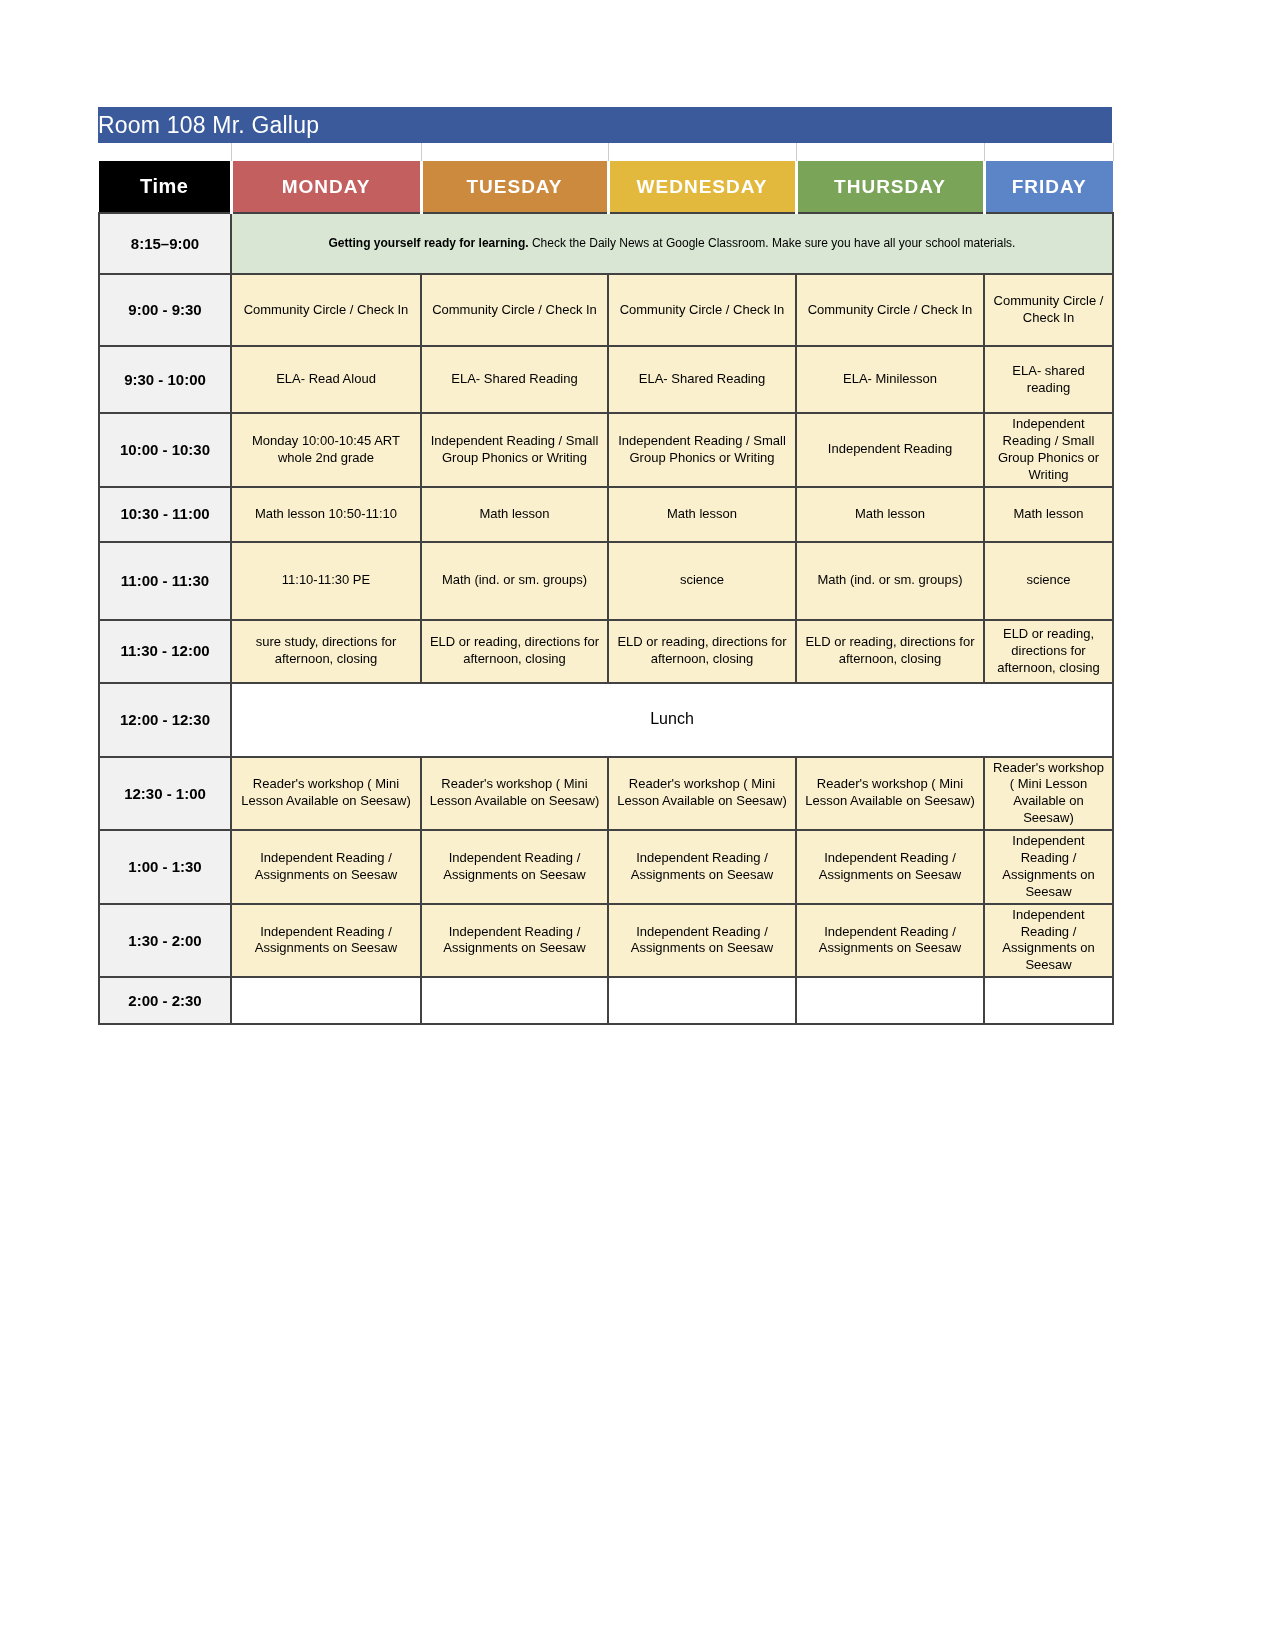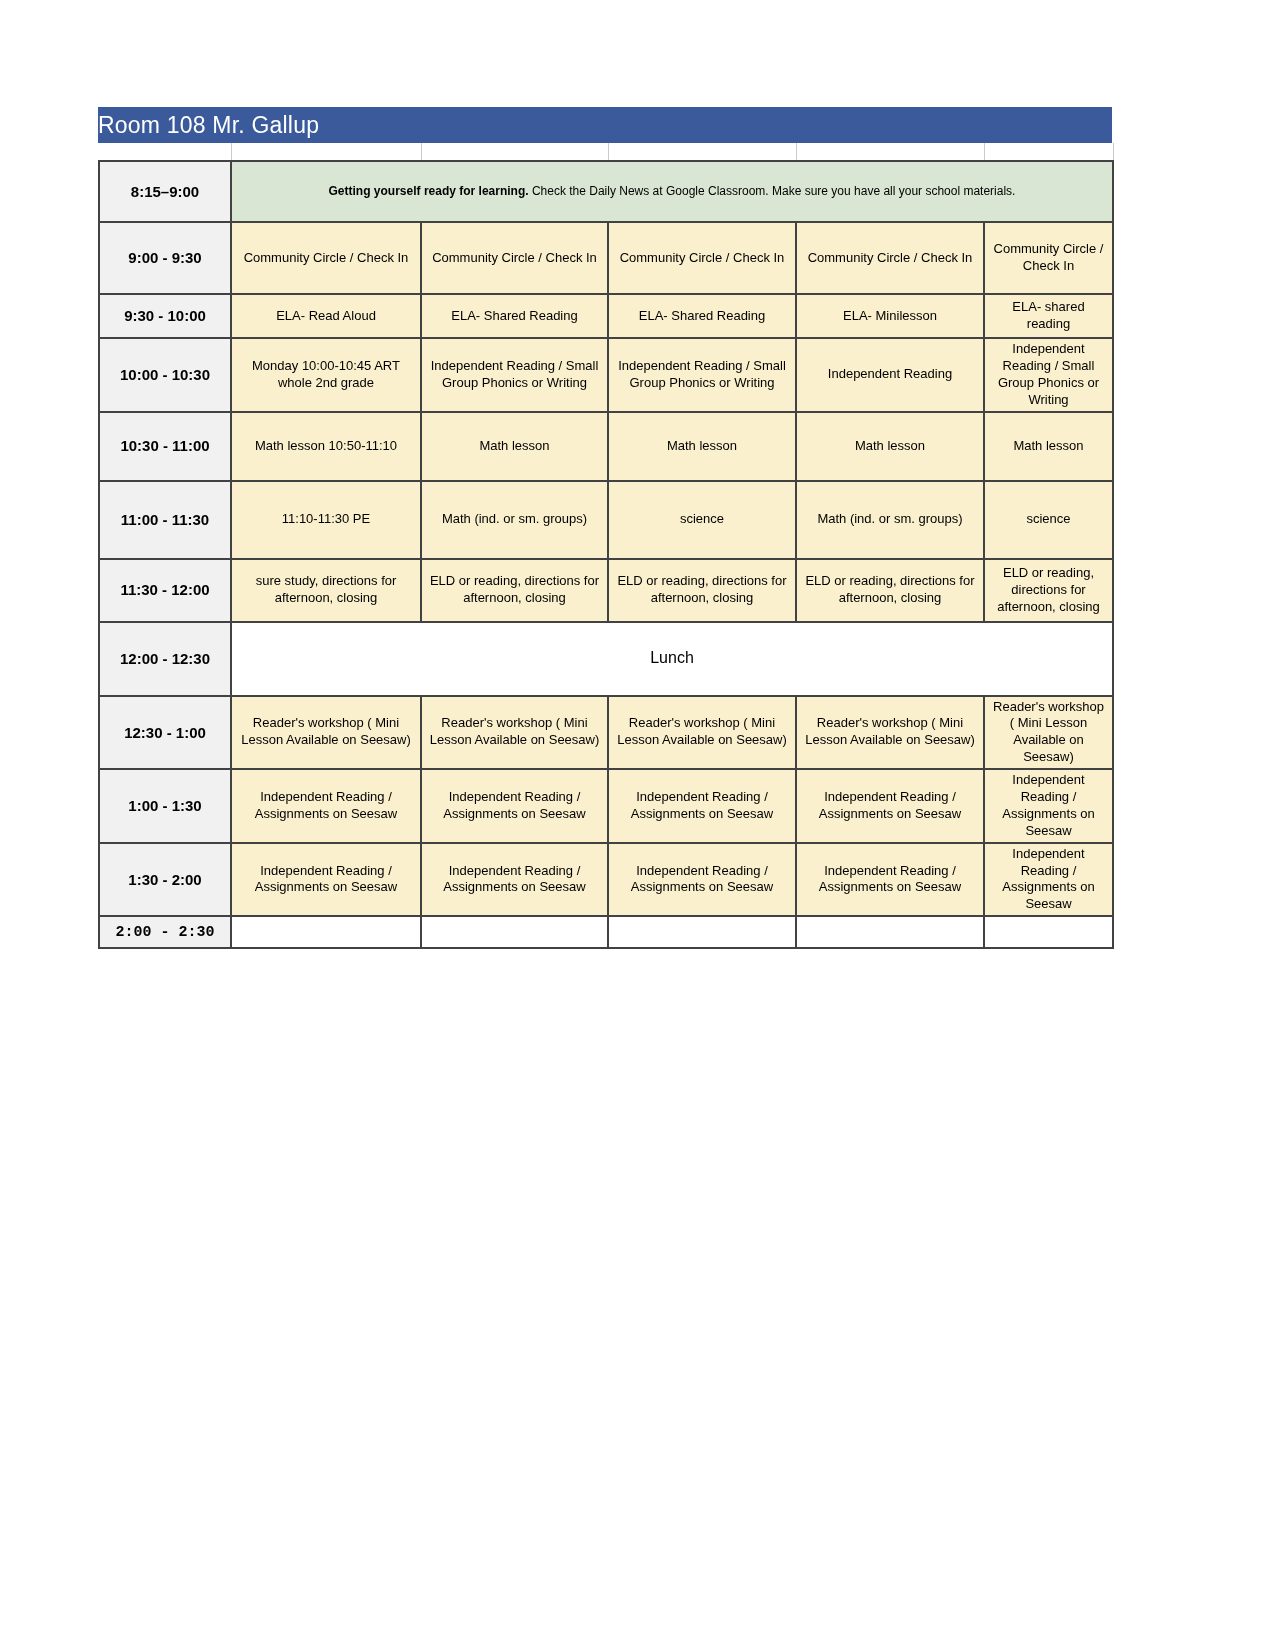--- a/index.html
+++ b/index.html
@@ -74,51 +74,59 @@
     </colgroup>
     <thead>
       <tr class="spacer-row">
         <td></td>
         <td></td>
         <td></td>
         <td></td>
         <td></td>
         <td></td>
       </tr>
+      <tr class="header-row">
+        <th class="time-th" style="background: rgb(0, 0, 0);">Time</th>
+        <th class="day-th" style="background: rgb(196, 95, 95);">MONDAY</th>
+        <th class="day-th" style="background: rgb(204, 138, 62);">TUESDAY</th>
+        <th class="day-th" style="background: rgb(226, 185, 60);">WEDNESDAY</th>
+        <th class="day-th" style="background: rgb(122, 164, 87);">THURSDAY</th>
+        <th class="day-th" style="background: rgb(92, 133, 199);">FRIDAY</th>
+      </tr>
     </thead>
     <tbody id="schedule-body">
         <tr style="height: 61px;">
           <th class="time-cell">8:15–9:00</th>
           <td colspan="5" class="announcement-cell"><b>Getting yourself ready for learning.</b><span> Check the Daily News at Google Classroom. Make sure you have all your school materials.</span></td>
         </tr>
         <tr style="height: 72px;">
           <th class="time-cell">9:00 - 9:30</th>
           <td class="lesson-cell">Community Circle / Check In</td>
           <td class="lesson-cell">Community Circle / Check In</td>
           <td class="lesson-cell">Community Circle / Check In</td>
           <td class="lesson-cell">Community Circle / Check In</td>
           <td class="lesson-cell">Community Circle / Check In</td>
         </tr>
-        <tr style="height: 44px;">
+        <tr style="height: 67px;">
           <th class="time-cell">9:30 - 10:00</th>
           <td class="lesson-cell">ELA-  Read Aloud</td>
           <td class="lesson-cell">ELA- Shared Reading</td>
           <td class="lesson-cell">ELA- Shared Reading</td>
           <td class="lesson-cell">ELA- Minilesson</td>
           <td class="lesson-cell">ELA- shared reading</td>
         </tr>
         <tr style="height: 62px;">
           <th class="time-cell">10:00 - 10:30</th>
           <td class="lesson-cell">Monday 10:00-10:45 ART whole 2nd grade</td>
           <td class="lesson-cell">Independent Reading / Small Group Phonics or Writing</td>
           <td class="lesson-cell">Independent Reading / Small Group Phonics or Writing</td>
           <td class="lesson-cell">Independent Reading</td>
           <td class="lesson-cell">Independent Reading / Small Group Phonics or Writing</td>
         </tr>
-        <tr style="height: 69px;">
+        <tr style="height: 55px;">
           <th class="time-cell">10:30 - 11:00</th>
           <td class="lesson-cell">Math lesson 10:50-11:10</td>
           <td class="lesson-cell">Math lesson</td>
           <td class="lesson-cell">Math lesson</td>
           <td class="lesson-cell">Math lesson</td>
           <td class="lesson-cell">Math lesson</td>
         </tr>
         <tr style="height: 78px;">
           <th class="time-cell">11:00 - 11:30</th>
           <td class="lesson-cell">11:10-11:30 PE</td>
@@ -156,21 +164,21 @@
           <td class="lesson-cell">Independent Reading / Assignments on Seesaw</td>
         </tr>
         <tr style="height: 63px;">
           <th class="time-cell">1:30 - 2:00</th>
           <td class="lesson-cell">Independent Reading / Assignments on Seesaw</td>
           <td class="lesson-cell">Independent Reading / Assignments on Seesaw</td>
           <td class="lesson-cell">Independent Reading / Assignments on Seesaw</td>
           <td class="lesson-cell">Independent Reading / Assignments on Seesaw</td>
           <td class="lesson-cell">Independent Reading / Assignments on Seesaw</td>
         </tr>
-        <tr style="height: 32px; font-family: Liberation Mono, monospace;">
+        <tr style="height: 47px;">
           <th class="time-cell">2:00 - 2:30</th>
           <td class="empty-cell"></td>
           <td class="empty-cell"></td>
           <td class="empty-cell"></td>
           <td class="empty-cell"></td>
           <td class="empty-cell"></td>
         </tr>
       </tbody>
   </table>
 </div>

